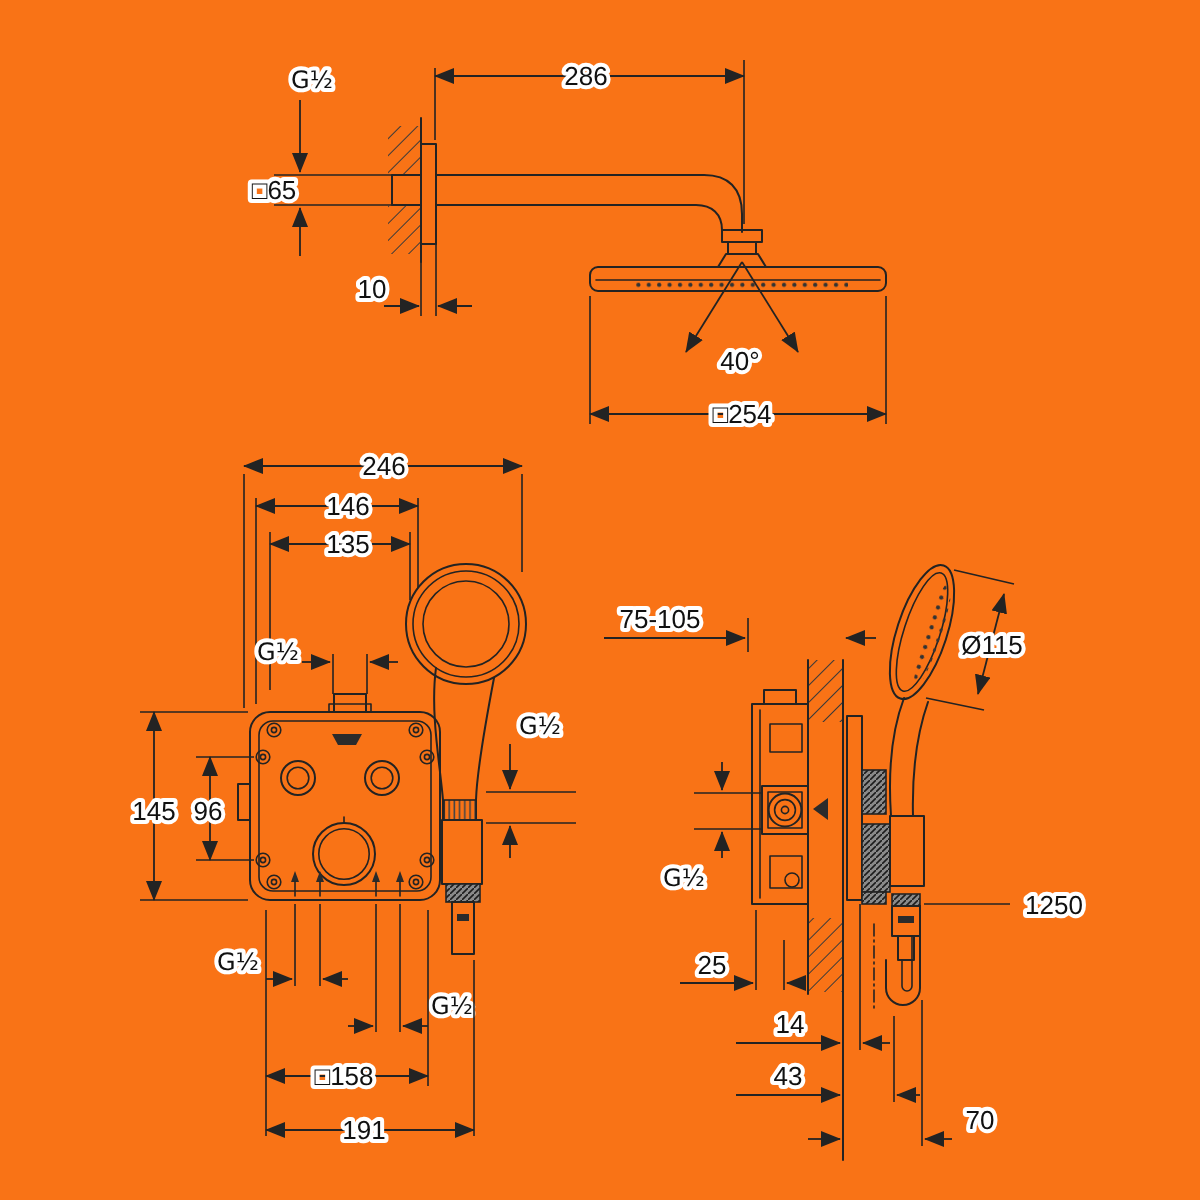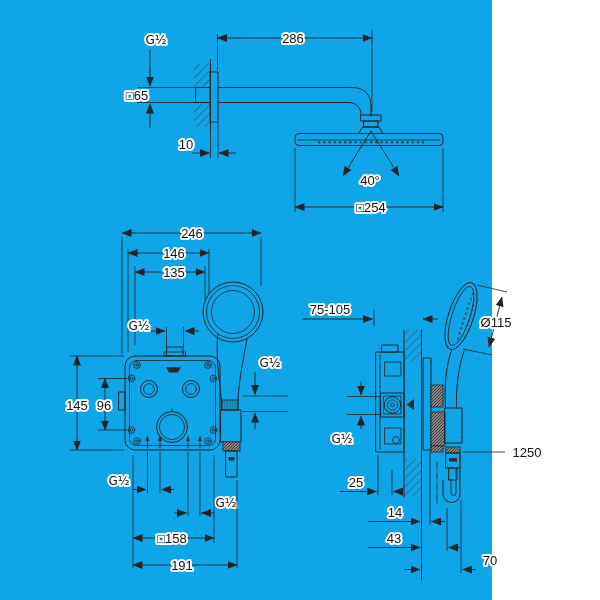--- a/index.html
+++ b/index.html
@@ -1,16 +1,16 @@
 <!DOCTYPE html>
 <html><head>
 <meta charset="utf-8">
 <style>
   html,body{margin:0;padding:0;background:#fff;}
-  .canvas{width:492px;height:600px;background:#0ea5e9;position:relative;font-family:"Liberation Sans",sans-serif;}
+  .canvas{width:600px;height:600px;background:#f97316;position:relative;font-family:"Liberation Sans",sans-serif;}
   svg{display:block;}
   .ln{fill:none;stroke:#232323;stroke-width:1;stroke-linecap:round;stroke-linejoin:round;}
   .thin{stroke-width:.8;}
   .dimln{fill:none;stroke:#232323;stroke-width:.9;}
   .ext{fill:none;stroke:#232323;stroke-width:.8;}
   .t{font-family:"Liberation Sans",sans-serif;font-size:13px;fill:#111;text-anchor:middle;
      paint-order:stroke;stroke:#fff;stroke-width:4px;stroke-linejoin:round;}
   .tg{font-family:"DejaVu Sans",sans-serif;font-size:12px;}
   .dk{fill:#2b2b2b;stroke:none;}
 </style>

